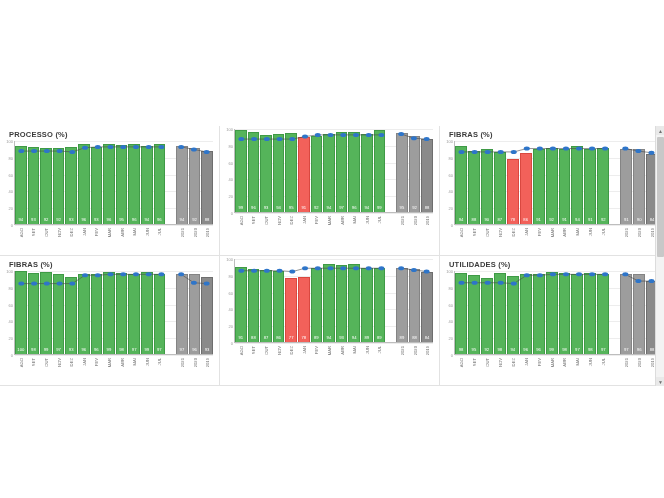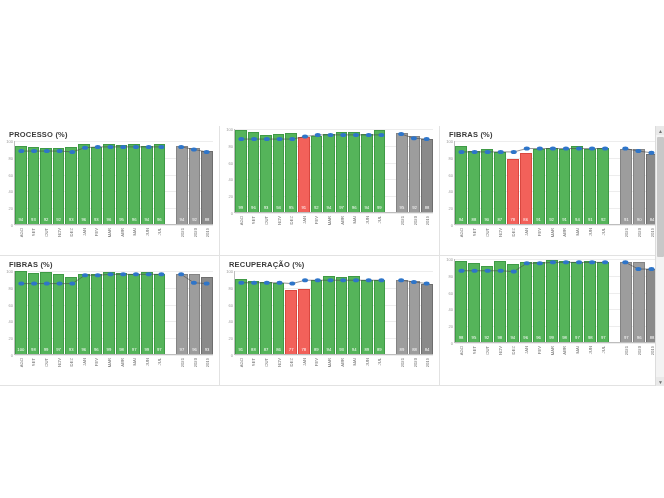--- a/index.html
+++ b/index.html
@@ -884,21 +884,20 @@
             <div class="xslot">
               <span class="xtxt">2020</span>
             </div>
             <div class="xslot">
               <span class="xtxt">2019</span>
             </div>
           </div>
         </div>
       </div>
       <div class="panel">
-        <div class="panel-title">RECUPERAÇÃO (%)</div>
         <div class="plot-wrap">
           <div class="gridline" style="top: 0px;"></div>
           <div class="gridline" style="top: 16.8px;"></div>
           <div class="gridline" style="top: 33.6px;"></div>
           <div class="gridline" style="top: 50.4px;"></div>
           <div class="gridline" style="top: 67.2px;"></div>
           <div class="gridline" style="top: 84px;"></div>
           <div class="yaxis">
             <div class="ytick" style="top: 0px;">100</div>
             <div class="ytick" style="top: 16.8px;">80</div>
@@ -1052,20 +1051,21 @@
             <div class="xslot">
               <span class="xtxt">2020</span>
             </div>
             <div class="xslot">
               <span class="xtxt">2019</span>
             </div>
           </div>
         </div>
       </div>
       <div class="panel">
+        <div class="panel-title">UTILIDADES (%)</div>
         <div class="plot-wrap">
           <div class="gridline" style="top: 0px;"></div>
           <div class="gridline" style="top: 16.8px;"></div>
           <div class="gridline" style="top: 33.6px;"></div>
           <div class="gridline" style="top: 50.4px;"></div>
           <div class="gridline" style="top: 67.2px;"></div>
           <div class="gridline" style="top: 84px;"></div>
           <div class="yaxis">
             <div class="ytick" style="top: 0px;">100</div>
             <div class="ytick" style="top: 16.8px;">80</div>

